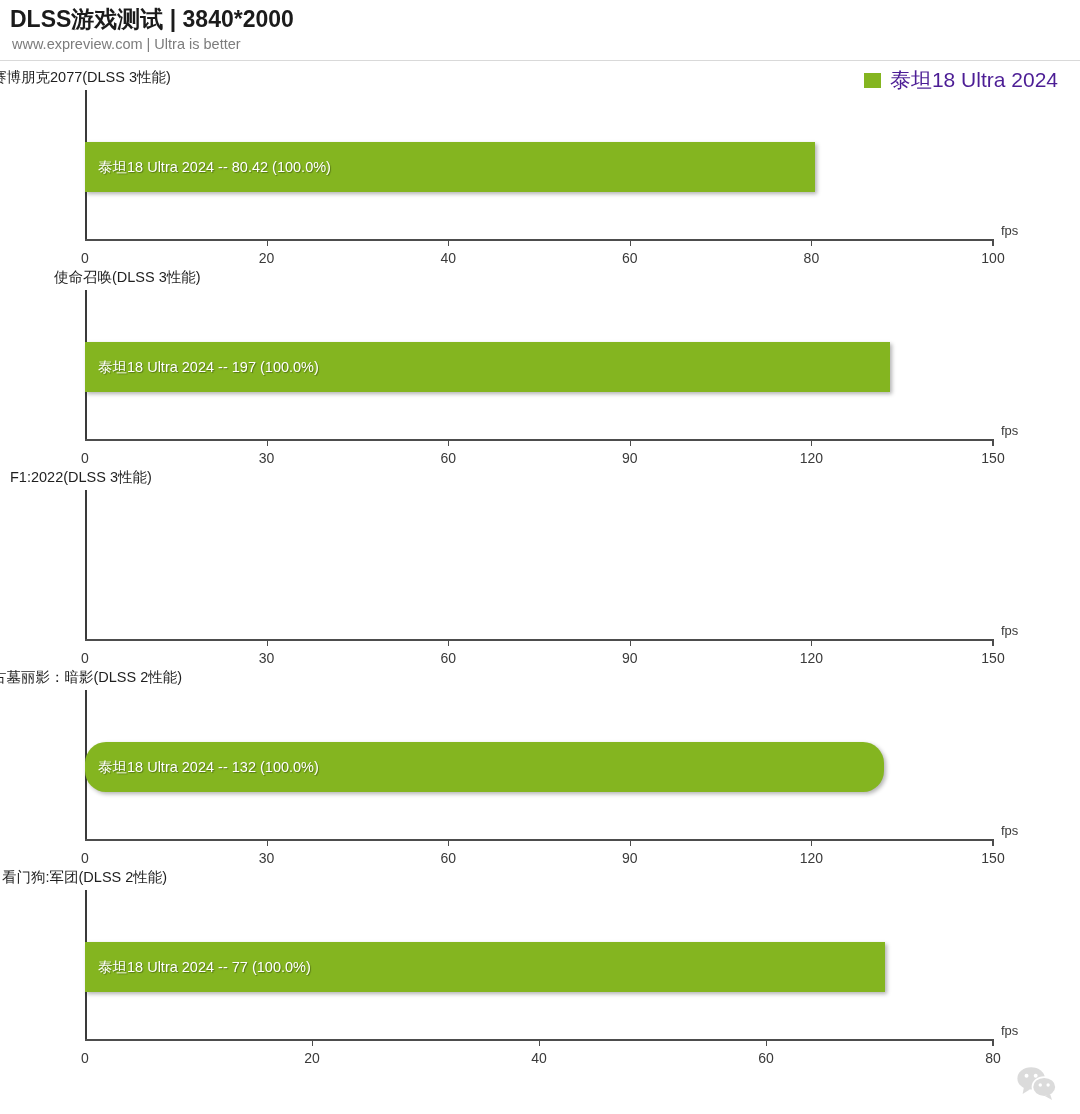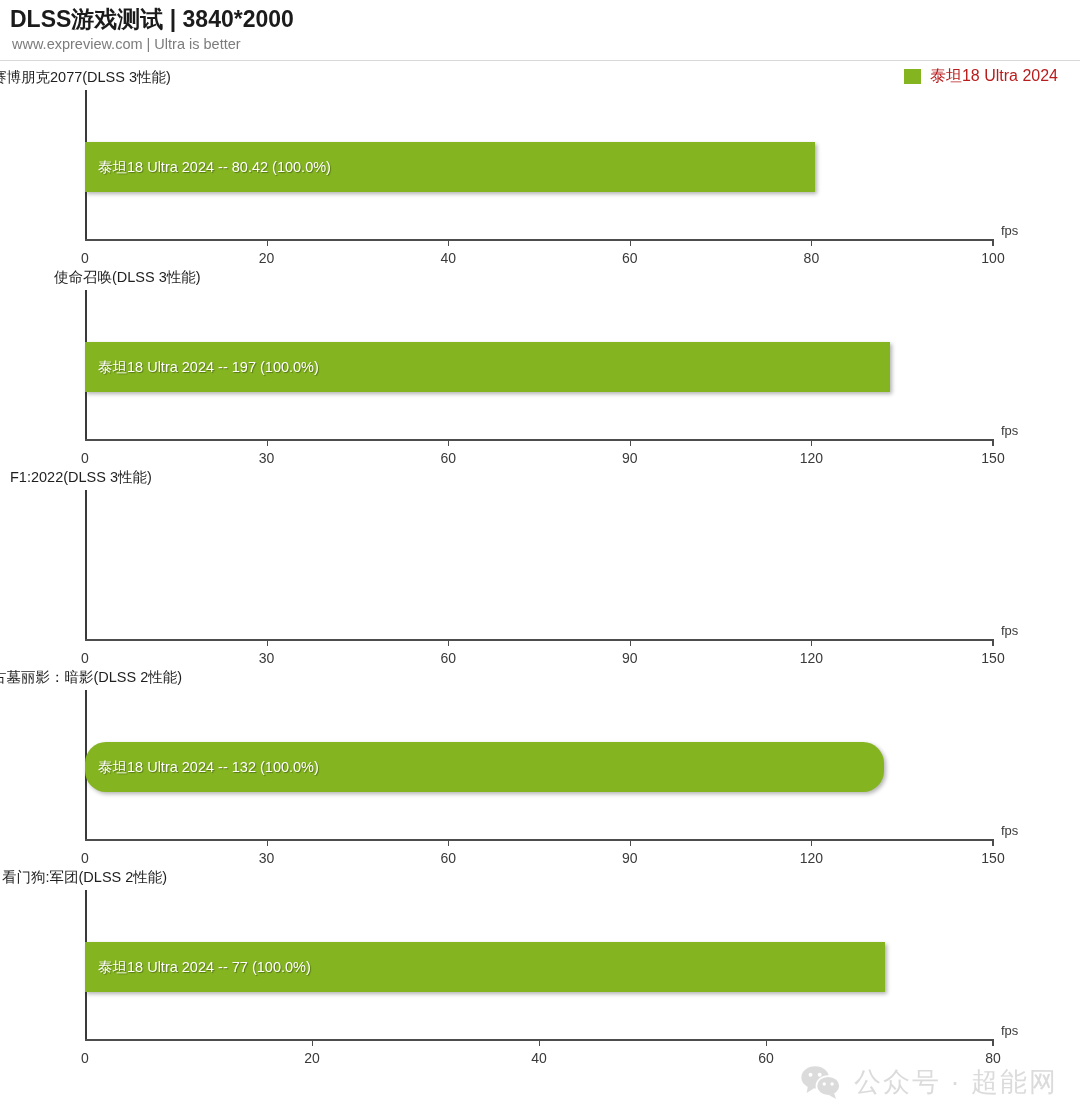--- a/index.html
+++ b/index.html
@@ -25,21 +25,21 @@
     font-size:14.5px; color:#7c7c7c; white-space:nowrap;
   }
   .header-rule {
     position:absolute; left:0; top:60px; width:1080px; height:1px;
     background:#d9d9d9;
   }
 
   
   .legend { position:absolute; right:22px; top:66px; display:flex; align-items:center; gap:9px; }
   .legend-swatch { width:17px; height:15px; background:#84b520; display:block; }
-  .legend-label { font-size:16px; color:#b91c1c; white-space:nowrap; }
+  .legend-label { font-size:21px; color:#4c1d95; white-space:nowrap; }
 
   
   .chart { position:absolute; left:0; width:1080px; }
   .chart-title {
     position:absolute; top:0; font-size:14.5px; color:#1f1f1f; white-space:nowrap;
   }
   .plot { position:absolute; left:0; top:22px; width:1080px; height:178px; }
 
   
   .yaxis {
@@ -219,16 +219,15 @@
         <ellipse cx="23" cy="19" rx="21" ry="17" fill="#8a8a8a"></ellipse>
         <polygon points="12,32 10,43 21,36" fill="#8a8a8a"></polygon>
         <circle cx="16" cy="15" r="3" fill="#ffffff"></circle>
         <circle cx="30" cy="15" r="3" fill="#ffffff"></circle>
         <ellipse cx="43" cy="32" rx="18" ry="15" fill="#8a8a8a" stroke="#ffffff" stroke-width="2.5"></ellipse>
         <polygon points="52,43 55,52 44,46" fill="#8a8a8a"></polygon>
         <circle cx="37" cy="29" r="2.6" fill="#ffffff"></circle>
         <circle cx="49" cy="29" r="2.6" fill="#ffffff"></circle>
       </svg>
     </span>
-    <span class="watermark-text">公众号 · 超能网</span>
   </div>
 
 </div>
 
 </body></html>

